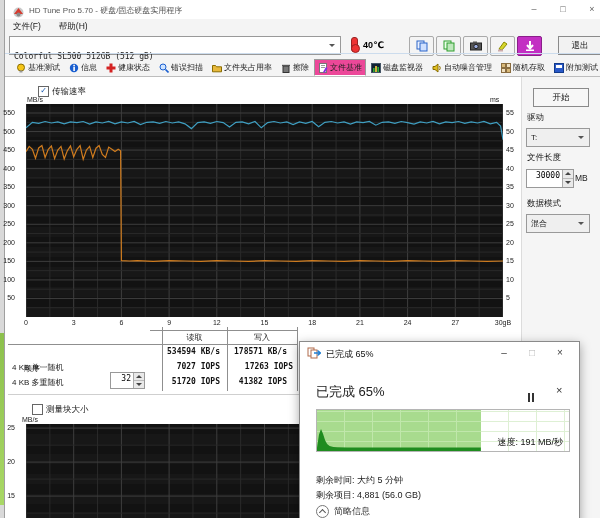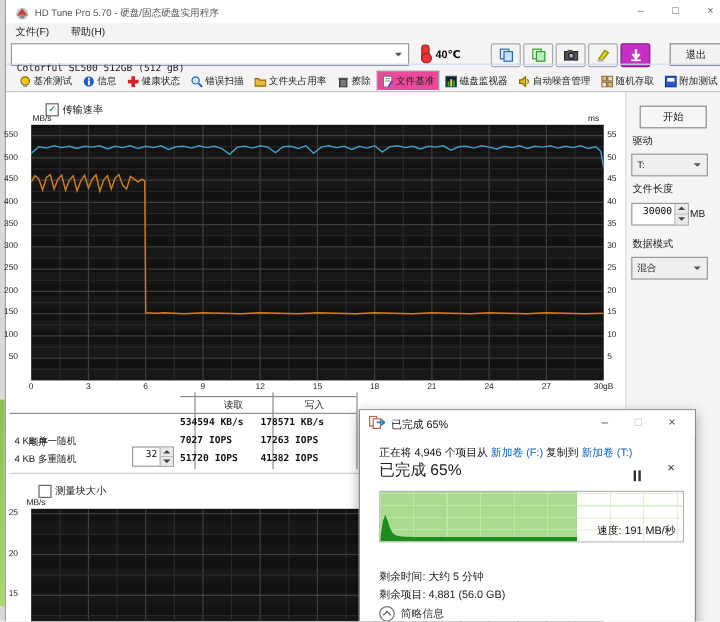--- a/index.html
+++ b/index.html
@@ -38,21 +38,21 @@
   #content{left:0;top:77px;width:516px;height:441px;background:#fff;}
   #sidepanel{left:516px;top:77px;width:80px;height:441px;background:#f5f5f5;border-left:1px solid #dcdcdc;}
   
   .cb{width:9px;height:9px;background:#fff;border:1px solid #666;font-size:8px;line-height:8px;
       text-align:center;color:#1558b0;font-weight:bold;}
   
   .chartbox{background:repeating-linear-gradient(0deg,#171717 0 10px,#121212 10px 20px);}
   
   .hline{background:#8f8f8f;height:1px;}
   .vline{background:#8f8f8f;width:1px;}
-  .tval{font-family:"DejaVu Sans Mono","Liberation Mono",monospace;font-size:8px;font-weight:bold;color:#111;text-align:left;}
+  .tval{font-family:"DejaVu Sans Mono","Liberation Mono",monospace;font-size:8px;font-weight:bold;color:#111;text-align:right;}
   
   .spin{border:1px solid #999;background:#fff;display:flex;}
   .spin .num{flex:1;text-align:right;padding:1px 2px 0 0;font-size:8px;font-family:"DejaVu Sans Mono",monospace;}
   .spin .arrs{width:10px;border-left:1px solid #aaa;display:flex;flex-direction:column;}
   .spin .arrs div{flex:1;background:#e9e9e9;position:relative;}
   .spin .arrs div:first-child{border-bottom:1px solid #bbb;}
   .spin .arrs .up:after{content:"";position:absolute;left:2px;top:2px;border:3px solid transparent;border-bottom:3px solid #444;border-top:none;}
   .spin .arrs .dn:after{content:"";position:absolute;left:2px;top:2px;border:3px solid transparent;border-top:3px solid #444;border-bottom:none;}
   
   #dialog{left:299px;top:341px;width:279px;height:200px;background:#fff;border:1px solid #8a8a8a;
@@ -415,23 +415,20 @@
             <rect x="1" y="1" width="6" height="8" fill="#fff" stroke="#b06a4a"></rect>
             <rect x="4" y="3" width="6" height="8" fill="#fff" stroke="#b06a4a"></rect>
             <path d="M7 6 L13 6 M10.5 3.5 L13.5 6 L10.5 8.5" stroke="#1f7fd4" stroke-width="1.4" fill="none"></path>
           </svg>
       </span>
       <span class="t abs">已完成 65%</span>
       <div class="dwbtn abs" style="left:196px;">–</div>
       <div class="dwbtn abs" style="left:224px;color:#b5b5b5;">□</div>
       <div class="dwbtn abs" style="left:252px;">×</div>
     </div>
-    <div id="dlg-line1" class="abs">
-      <span>正在将 4,946 个项目从 </span><span class="blue">新加卷 (F:)</span><span> 复制到 </span><span class="blue">新加卷 (T:)</span>
-    </div>
     <div id="dlg-big" class="abs">已完成 65%</div>
     <div class="abs" style="left:228px;top:46px;"><span class="pausebar"></span><span class="pausebar"></span></div>
     <div class="abs" style="left:256px;top:42px;font-size:11px;color:#333;">×</div>
 
     <div id="pbar" class="abs">
       <div id="pb-fill" class="abs" style="width: 65%;"></div>
       <div id="pb-rest" class="abs" style="width: 35%;"></div>
       <svg id="sgsvg" class="abs" style="left:0;bottom:0;" width="252" height="41">
           <polygon points="0,41 0.0,37.7 2.0,24.6 4.0,18.9 6.0,23.8 8.1,30.3 10.1,34.0 12.6,36.1 16.4,36.9 20.2,37.3 30.2,37.5 50.4,37.5 100.8,37.5 163.8,37.5 163.8,41" fill="#1f8c1f"></polygon>
         </svg>

